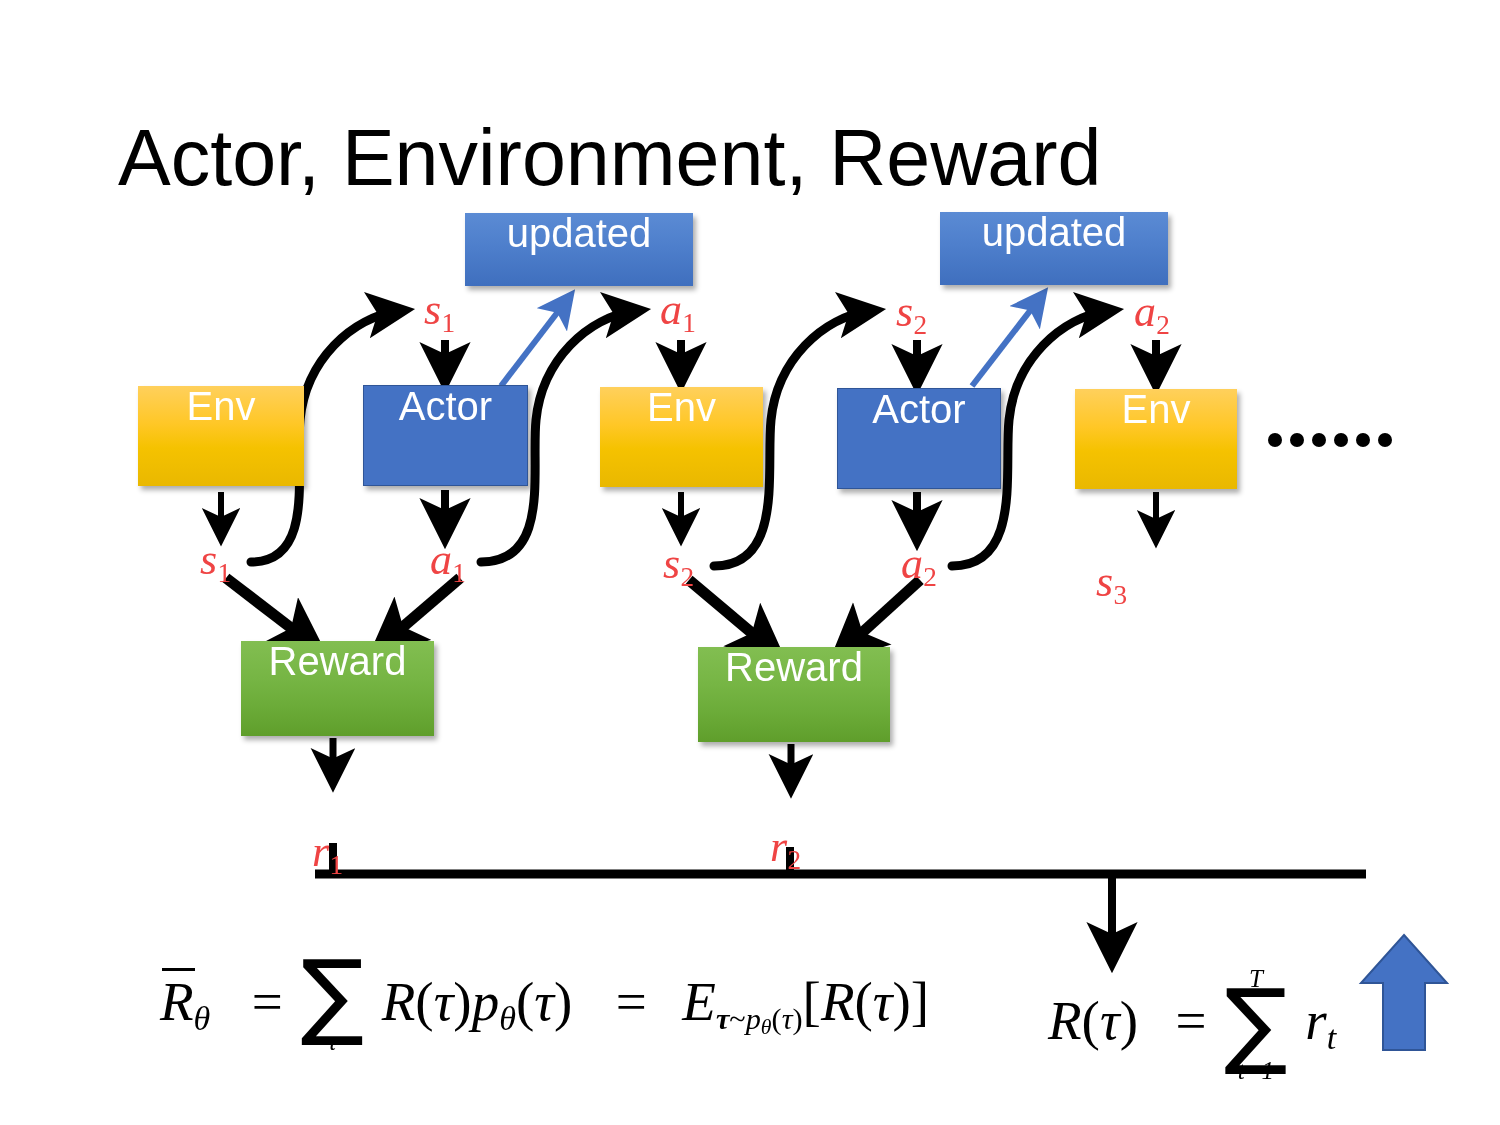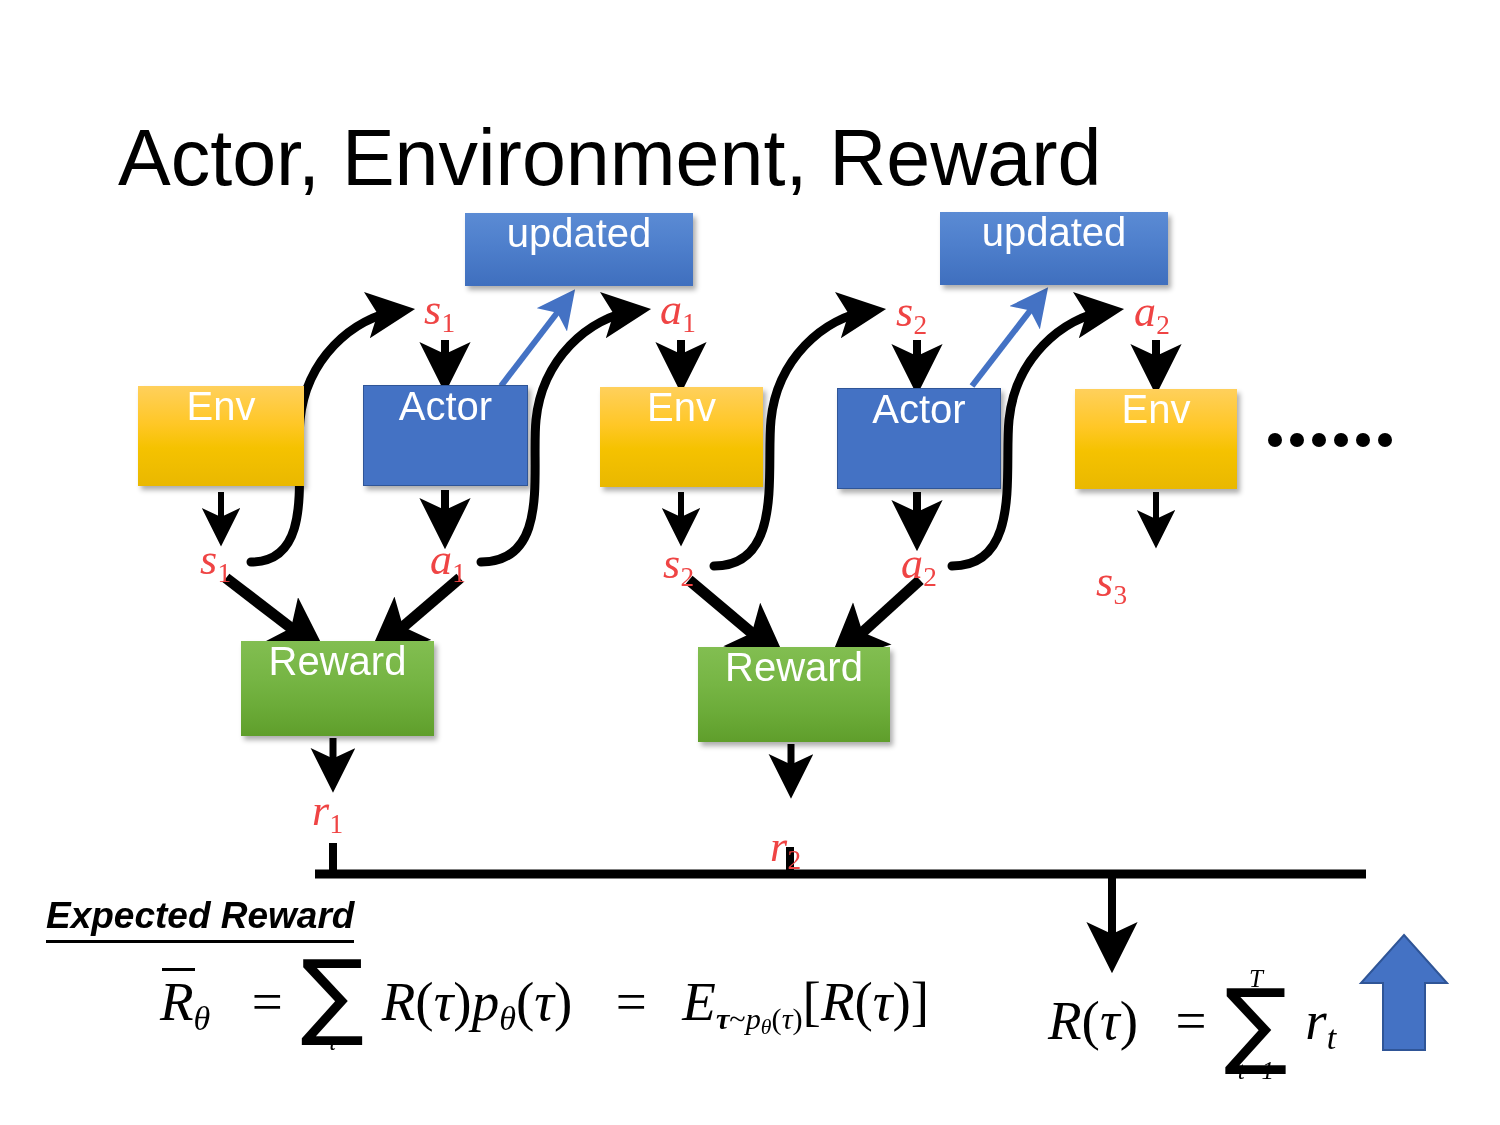--- a/index.html
+++ b/index.html
@@ -218,28 +218,27 @@
   <div class="mlabel lbl-var" style="left:663px;top:542px;">
     <span class="it">s</span><span class="sub">2</span>
   </div>
   <div class="mlabel lbl-var" style="left:901px;top:542px;">
     <span class="it">a</span><span class="sub">2</span>
   </div>
   <div class="mlabel lbl-var" style="left:1096px;top:542px;margin-top:18px;">
     <span class="it">s</span><span class="sub">3</span>
   </div>
 
-  <div class="mlabel lbl-var" style="left:312px;top:789px;text-align:center;">
+  <div class="mlabel lbl-var" style="left:312px;top:830px;text-align:center;">
     <span class="it">r</span><span class="sub">1</span>
   </div>
   <div class="mlabel lbl-var" style="left:770px;top:793px;margin-top:32px;">
     <span class="it">r</span><span class="sub">2</span>
   </div>
 
-  <div class="section-head" style="left:46px;top:895px;">Expected Reward</div>
 
   <div class="formula f-main" style="left:160px;top:958px;">
     <span class="it overbar">R</span><span class="it sub-mid">θ</span>
     <span style="display:inline-block;width:14px"></span>
     <span class="up">=</span>
     <span class="sigma-stack">
       <span class="sig">∑</span>
       <span class="lim lim-bot">τ</span>
     </span>
     <span class="it">R</span><span class="up">(</span><span class="it">τ</span><span class="up">)</span><span class="it">p</span><span class="it sub-mid">θ</span><span class="up">(</span><span class="it">τ</span><span class="up">)</span>

